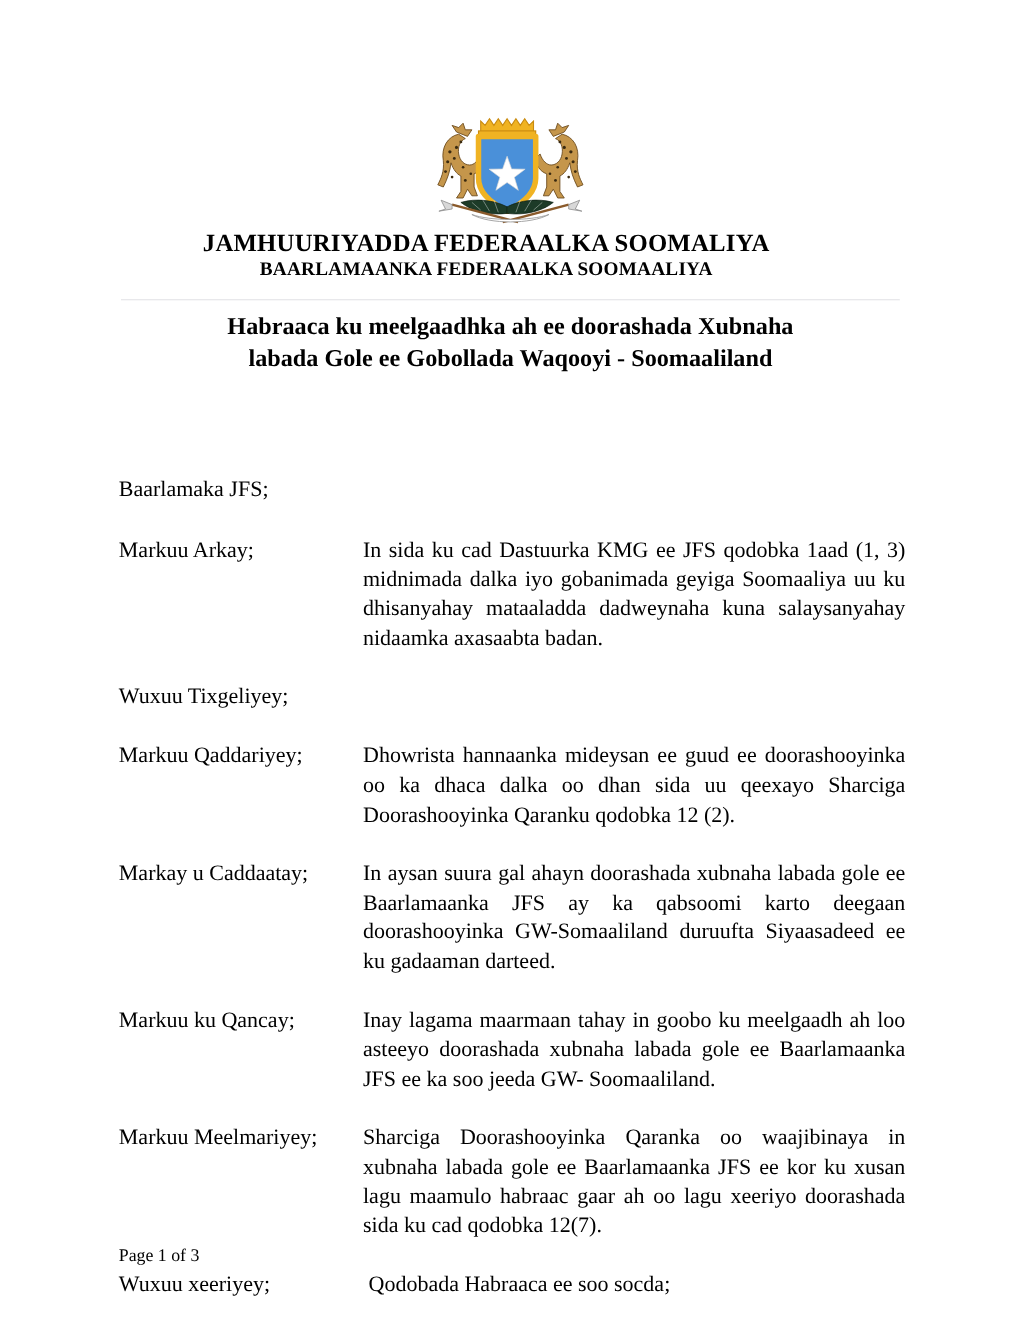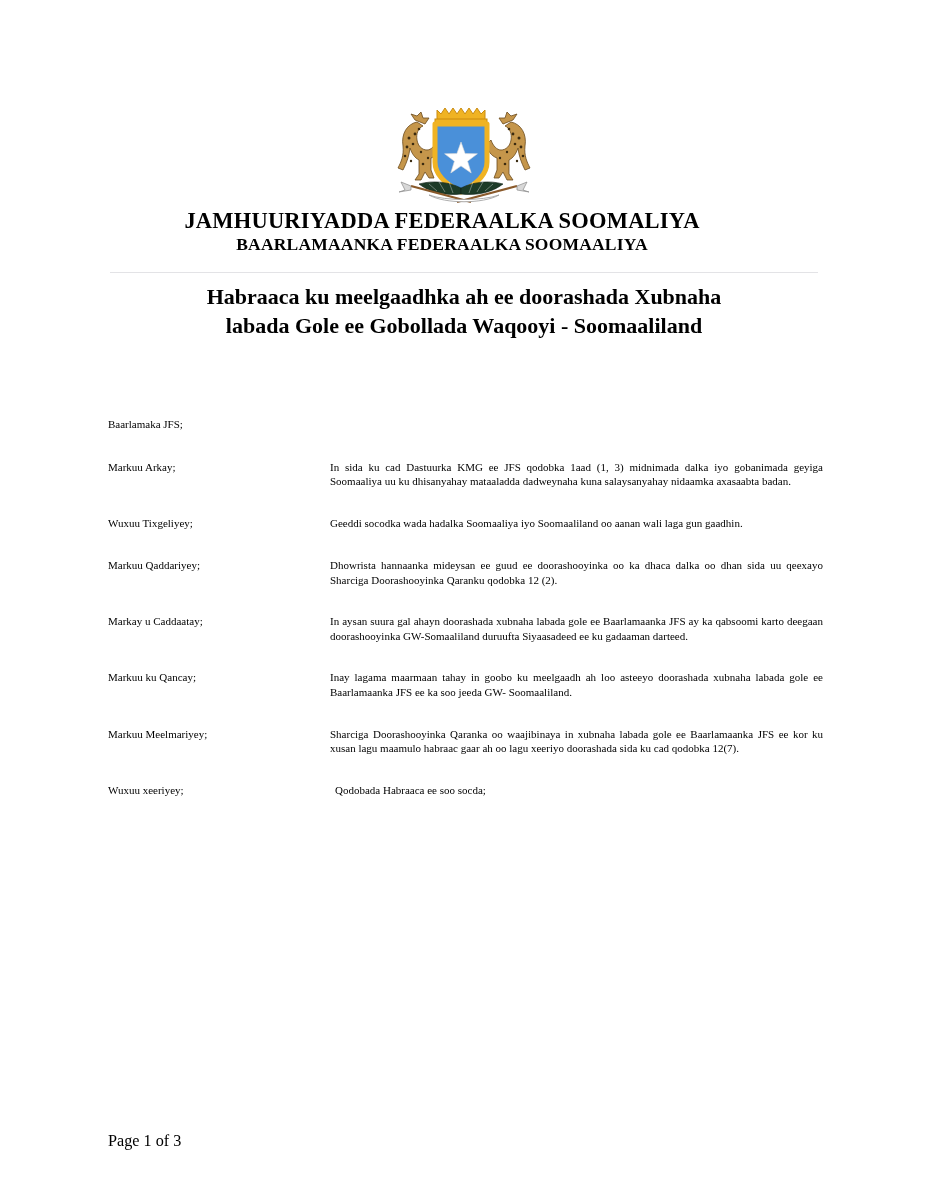--- a/index.html
+++ b/index.html
@@ -74,24 +74,24 @@
     width: 548px;
     text-align: center;
     font-size: 22px;
     font-weight: bold;
     line-height: 1.30;
   }
 
   
   .body-block {
     position: absolute;
-    top: 417px;
+    top: 432px;
     left: 108px;
     width: 715px;
-    font-size: 11px;
+    font-size: 20px;
   }
 
   .intro-row {
     margin: 0 0 28px 0;
     line-height: 1.35;
   }
 
   .row {
     display: flex;
     align-items: flex-start;
@@ -230,21 +230,20 @@
 
     <div class="intro-row">Baarlamaka JFS;</div>
 
     <div class="row">
       <div class="row-label">Markuu Arkay;</div>
       <div class="row-text">In sida ku cad Dastuurka KMG ee JFS qodobka 1aad (1, 3) midnimada dalka iyo gobanimada geyiga Soomaaliya uu ku dhisanyahay mataaladda dadweynaha kuna salaysanyahay nidaamka axasaabta badan.</div>
     </div>
 
     <div class="row">
       <div class="row-label">Wuxuu Tixgeliyey;</div>
-      <div class="row-text left-align">Geeddi socodka wada hadalka Soomaaliya iyo Soomaaliland oo aanan wali laga gun gaadhin.</div>
     </div>
 
     <div class="row">
       <div class="row-label">Markuu Qaddariyey;</div>
       <div class="row-text">Dhowrista hannaanka mideysan ee guud ee doorashooyinka oo ka dhaca dalka oo dhan sida uu qeexayo Sharciga Doorashooyinka Qaranku qodobka 12 (2).</div>
     </div>
 
     <div class="row">
       <div class="row-label">Markay u Caddaatay;</div>
       <div class="row-text">In aysan suura gal ahayn doorashada xubnaha labada gole ee Baarlamaanka JFS ay ka qabsoomi karto deegaan doorashooyinka GW-Somaaliland duruufta Siyaasadeed ee ku gadaaman darteed.</div>

